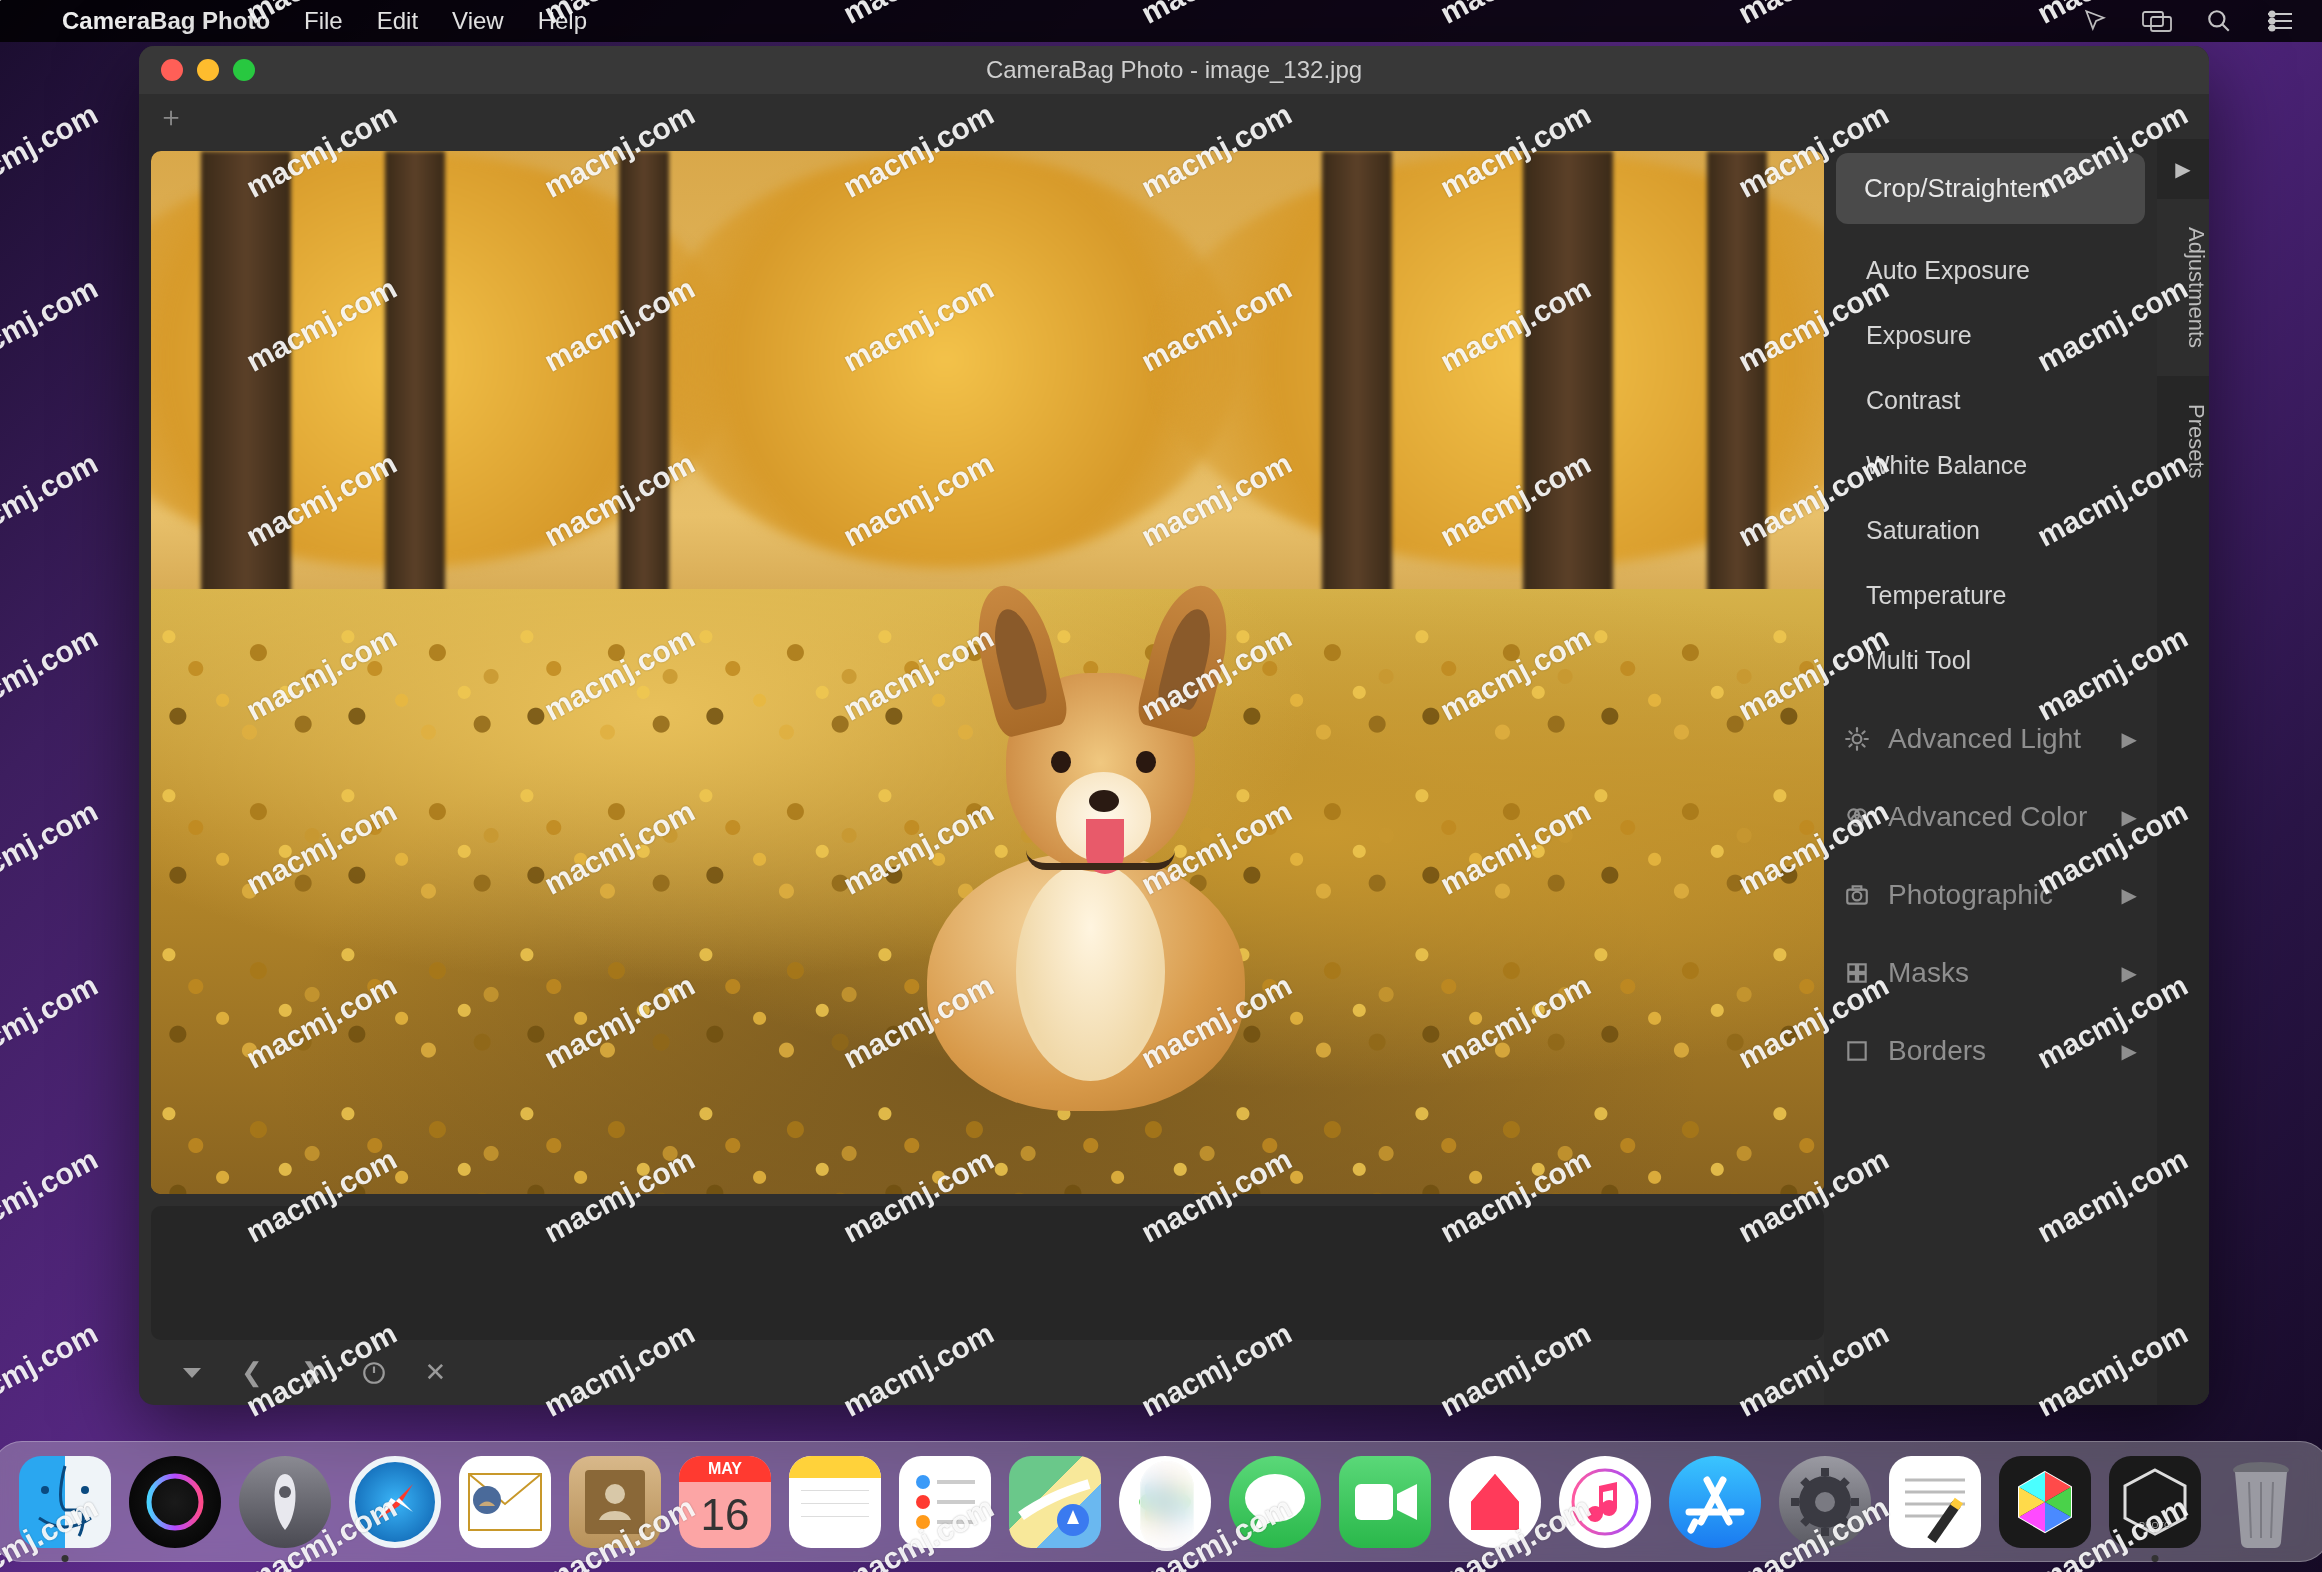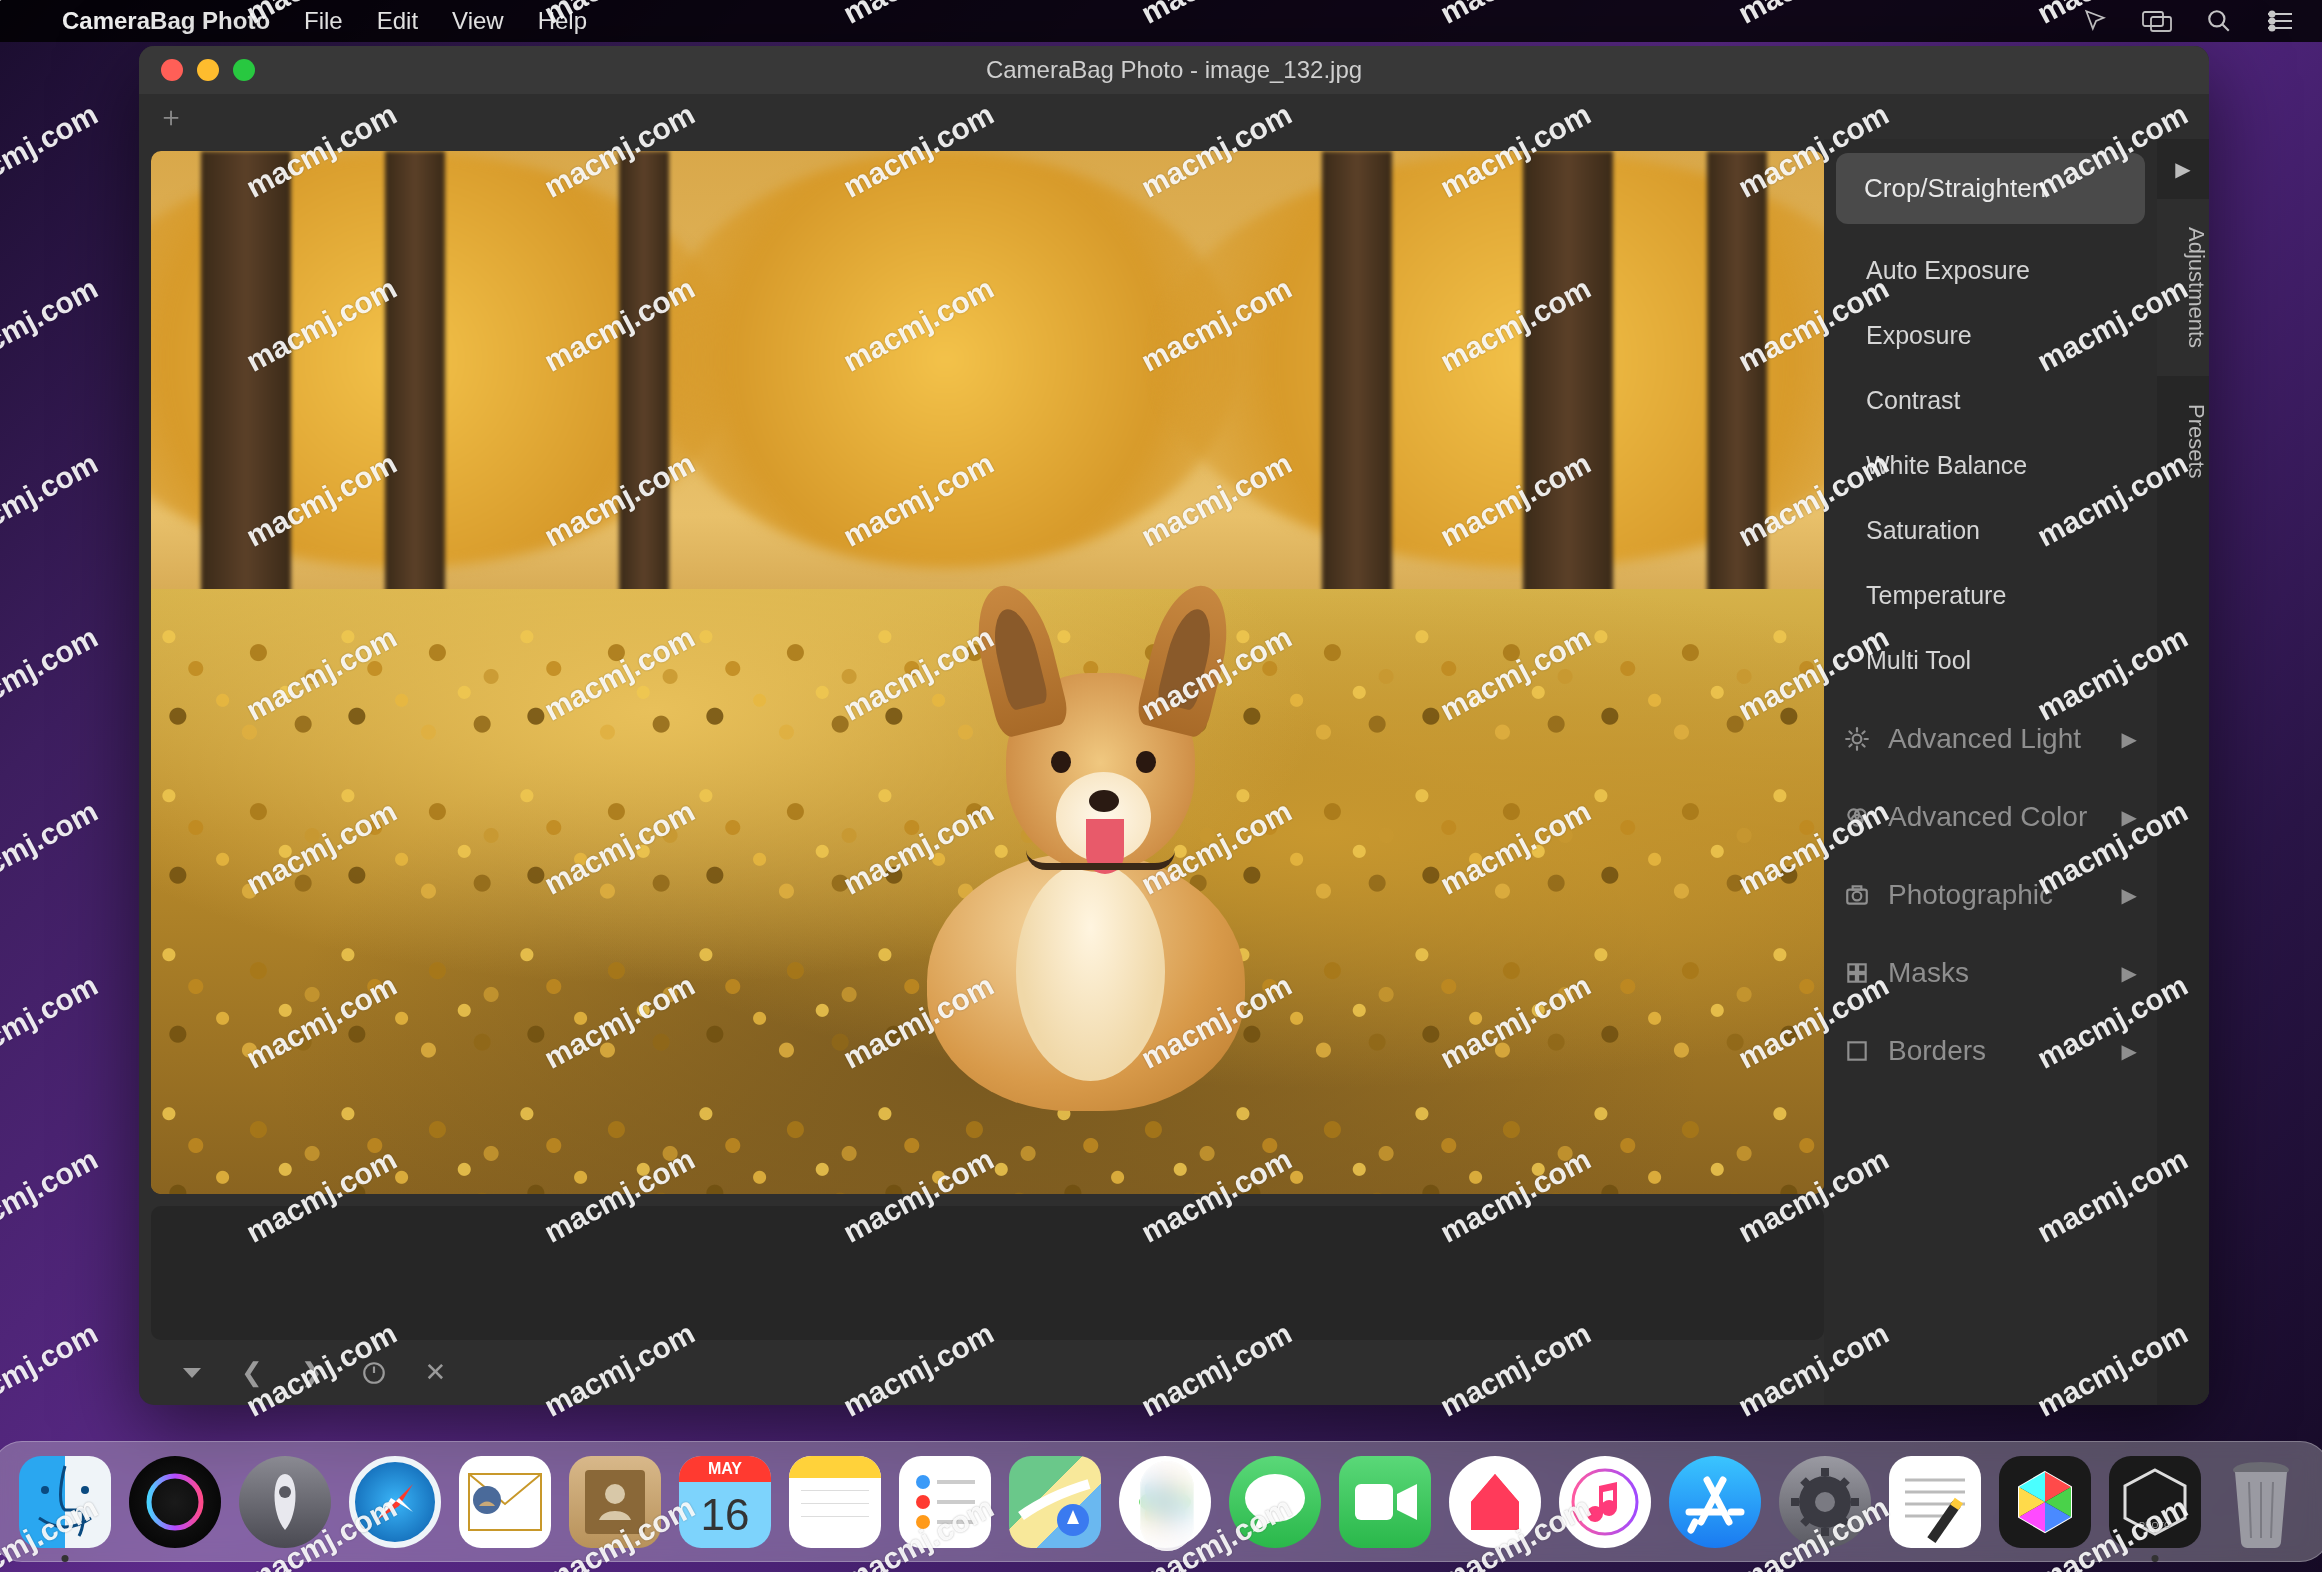--- a/index.html
+++ b/index.html
@@ -317,21 +317,21 @@
         <path d="M20 50c4-6 12-6 16 0" fill="#c8a878"></path>
       </svg>
   </div>
   <div class="dockicon" style="background:linear-gradient(180deg,#d8b88a,#b8925a);">
     <svg width="92" height="92" viewBox="0 0 92 92">
         <rect x="16" y="14" width="60" height="64" rx="4" fill="#8a6838"></rect>
         <circle cx="46" cy="38" r="10" fill="#d8c8a8"></circle>
         <path d="M30 64c4-12 28-12 32 0" fill="#d8c8a8"></path>
       </svg>
   </div>
-  <div class="dockicon" style="background:#7dd3fc;display:flex;flex-direction:column;">
+  <div class="dockicon" style="background:#fca5a5;display:flex;flex-direction:column;">
     <div style="background:#ff3a30;color:#fff;font-size:16px;font-weight:600;text-align:center;padding:4px 0;border-radius:22px 22px 0 0;">MAY</div>
     <div style="flex:1;display:flex;align-items:center;justify-content:center;font-size:44px;font-weight:300;color:#333;">16</div>
   </div>
   <div class="dockicon" style="background:#fff;">
     <div style="height:22px;background:#ffd23a;border-radius:22px 22px 0 0;"></div>
     <div style="border-top:1px solid #ddd;margin:12px 12px 0;"></div>
     <div style="border-top:1px solid #ddd;margin:12px 12px 0;"></div>
     <div style="border-top:1px solid #ddd;margin:12px 12px 0;"></div>
   </div>
   <div class="dockicon" style="background:#fff;">

